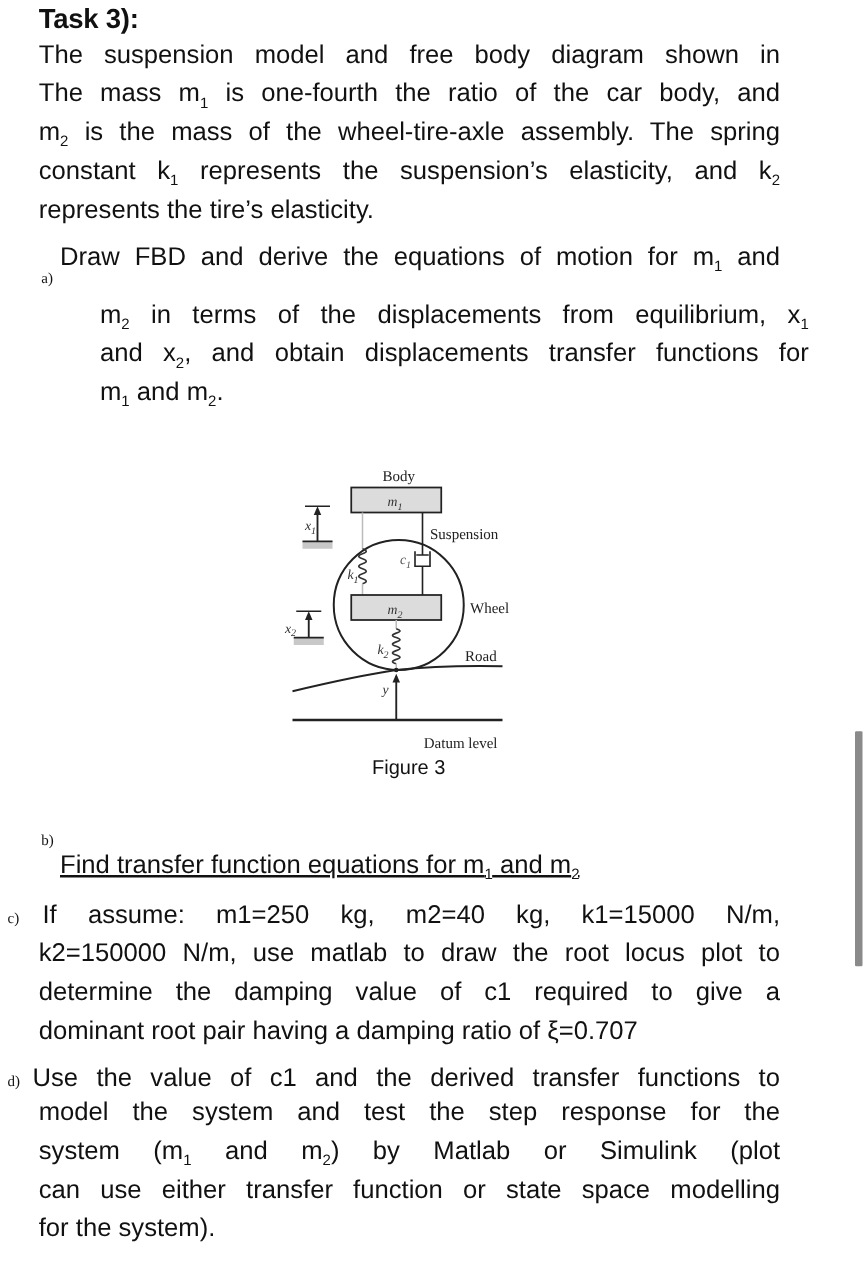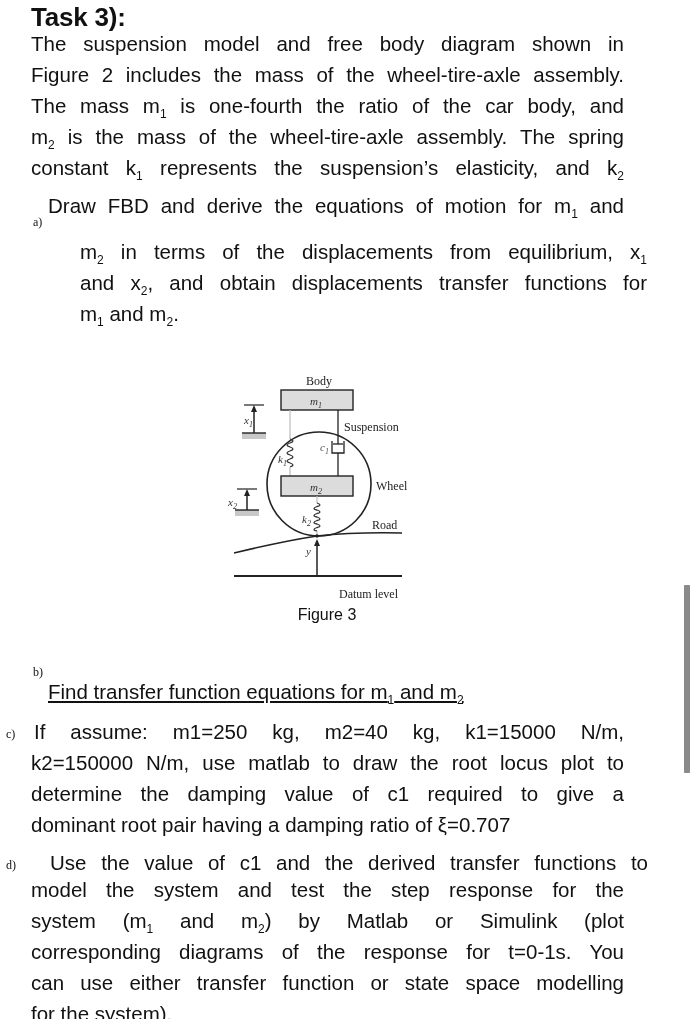--- a/index.html
+++ b/index.html
@@ -2,21 +2,21 @@
 <html><head>
 <meta charset="utf-8">
 <style>
   html, body { margin: 0; padding: 0; }
   body {
     width: 694px; height: 1019px; background: #ffffff; position: relative;
     overflow: hidden; color: #111111;
     font-family: "Liberation Sans", "DejaVu Sans", sans-serif;
   }
   .page { position: absolute; left: 0; top: 0; width: 694px; height: 1019px; }
-  .title { position: absolute; left: 31px; top: 2px; font-size: 26px; font-weight: bold; letter-spacing: -0.2px; }
+  .title { position: absolute; left: 31px; top: 2px; font-size: 22px; font-weight: bold; letter-spacing: -0.2px; }
   .para { position: absolute; font-size: 20.5px; line-height: 31px; text-align: justify; text-align-last: left; }
   .intro { left: 31px; top: 28px; width: 593px; }
   .item { position: absolute; font-size: 20.5px; line-height: 31px; }
   .marker { position: absolute; font-family: "Liberation Serif", "DejaVu Serif", serif; font-size: 12px; }
   .line { display: block; white-space: nowrap; }
   .jline { display: block; text-align: justify; text-align-last: justify; }
   sub { font-size: 12px; vertical-align: -5px; line-height: 0; }
   .fig { position: absolute; left: 224px; top: 365px; width: 200px; height: 240px; }
   .fig svg { width: 200px; height: 240px; }
   .fig-caption { position: absolute; left: 0; top: 606px; width: 654px; text-align: center; font-size: 16px; }
@@ -25,24 +25,24 @@
 </style>
 </head>
 <body>
 
 <div class="page">
 
   <div class="title">Task 3):</div>
 
   <div class="para intro">
     <span class="jline"><span>The suspension model and free body diagram shown in</span></span>
-    <span class="jline"><span>Figure 2 includes the mass of the wheel-tire-axle assembly.</span></span>
     <span class="jline"><span>The mass m</span><sub>1</sub><span> is one-fourth the ratio of the car body, and</span></span>
     <span class="jline"><span>m</span><sub>2</sub><span> is the mass of the wheel-tire-axle assembly. The spring</span></span>
     <span class="jline"><span>constant k</span><sub>1</sub><span> represents the suspension’s elasticity, and k</span><sub>2</sub></span>
+    <span class="line"><span>represents the tire’s elasticity.</span></span>
   </div>
 
   <div class="marker" style="left:33px; top:215px;">a)</div>
   <div class="item" style="left:48px; top:190px; width:576px;">
     <span class="jline"><span>Draw FBD and derive the equations of motion for m</span><sub>1</sub><span> and</span></span>
   </div>
   <div class="item" style="left:42px; top:236px; width:567px;margin-left:38px;">
     <span class="jline"><span>m</span><sub>2</sub><span> in terms of the displacements from equilibrium, x</span><sub>1</sub></span>
     <span class="jline"><span>and x</span><sub>2</sub><span>, and obtain displacements transfer functions for</span></span>
     <span class="line"><span>m</span><sub>1</sub><span> and m</span><sub>2</sub><span>.</span></span>
@@ -117,25 +117,24 @@
 
   <div class="marker" style="left:6px; top:727px;">c)</div>
   <div class="item" style="left:31px; top:716px; width:593px;">
     <span class="jline" style="padding-left:3px;">If assume: m1=250 kg, m2=40 kg, k1=15000 N/m,</span>
     <span class="jline">k2=150000 N/m, use matlab to draw the root locus plot to</span>
     <span class="jline">determine the damping value of c1 required to give a</span>
     <span class="line">dominant root pair having a damping ratio of ξ=0.707</span>
   </div>
 
   <div class="marker" style="left:6px; top:858px;">d)</div>
-  <div class="item" style="left:26px; top:847px; width:598px;margin-left:24px;">
+  <div class="item" style="left:26px; top:847px; width:598px;">
     <span class="jline">Use the value of c1 and the derived transfer functions to</span>
   </div>
   <div class="item" style="left:31px; top:874px; width:593px;">
     <span class="jline">model the system and test the step response for the</span>
     <span class="jline"><span>system (m</span><sub>1</sub><span> and m</span><sub>2</sub><span>) by Matlab or Simulink (plot</span></span>
-    <span class="jline">corresponding diagrams of the response for t=0-1s. You</span>
     <span class="jline">can use either transfer function or state space modelling</span>
     <span class="line">for the system).</span>
   </div>
 
   <div class="scrollbar"></div>
 </div>
 
 </body></html>

